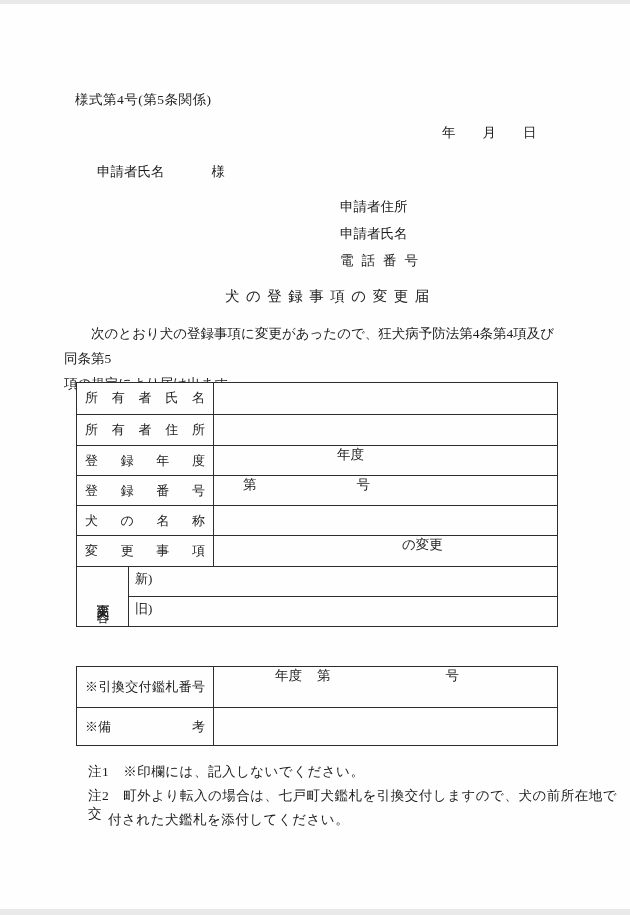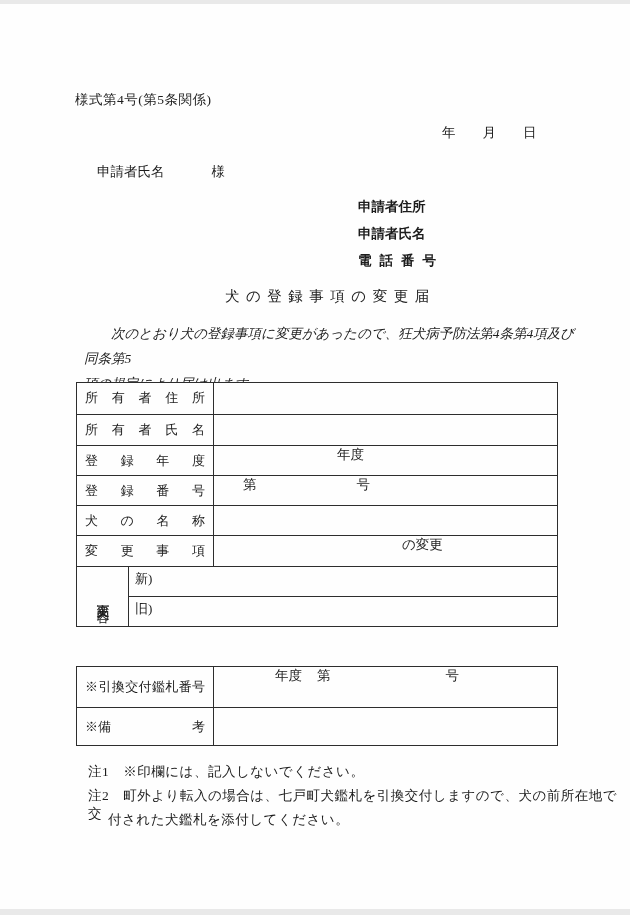--- a/index.html
+++ b/index.html
@@ -15,29 +15,29 @@
     font-size: 13.5px;
     overflow: hidden;
   }
   .abs { position: absolute; }
 
   
   .form-number { left: 75px; top: 87px; letter-spacing: 0.5px; }
   .date-line   { left: 442px; top: 120px; }
   .addressee-row { left: 97px; top: 159px; }
   .addressee-row .honorific { margin-left: 47px; }
-  .applicant-block { left: 358px; top: 196px; font-weight: bold; }
+  .applicant-block { left: 340px; top: 196px; }
   .applicant-block .app-line { height: 14px; margin-bottom: 13px; line-height: 14px; }
   .applicant-block .app-line.justify {
     width: 78px; text-align: justify; text-align-last: justify;
   }
   .doc-title { left: 225px; top: 283px; font-size: 14.5px; letter-spacing: 6.5px; }
 
   
-  .body-text { left: 84px; top: 317px; width: 496px; line-height: 25px; font-style: italic; }
+  .body-text { left: 64px; top: 317px; width: 496px; line-height: 25px; }
   .body-text .indent { text-indent: 27px; }
 
   
   .form-table {
     left: 76px; width: 482px;
     border: 1px solid #2d2d2d;
     background: #fefefe;
   }
   .main-table { top: 378px; }
   .second-table { top: 662px; }
@@ -111,25 +111,25 @@
 
   <div class="abs doc-title">犬の登録事項の変更届</div>
 
   <div class="abs body-text">
     <div class="indent">次のとおり犬の登録事項に変更があったので、狂犬病予防法第4条第4項及び同条第5</div>
     <div>項の規定により届け出ます。</div>
   </div>
 
   <div class="abs form-table main-table">
     <div class="t-row h31">
-      <div class="t-label">所 有 者 住 所</div>
+      <div class="t-label">所 有 者 氏 名</div>
       <div class="t-value"></div>
     </div>
     <div class="t-row h31">
-      <div class="t-label">所 有 者 氏 名</div>
+      <div class="t-label">所 有 者 住 所</div>
       <div class="t-value"></div>
     </div>
     <div class="t-row h30">
       <div class="t-label">登 録 年 度</div>
       <div class="t-value">
         <span class="ml-year">年度</span>
       </div>
     </div>
     <div class="t-row h30">
       <div class="t-label">登 録 番 号</div>

